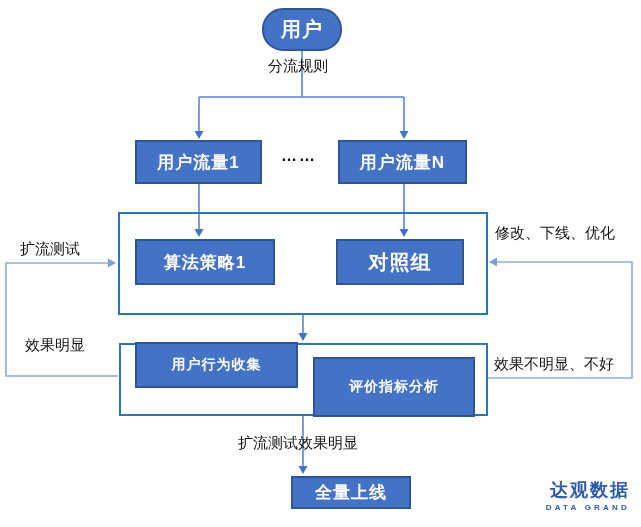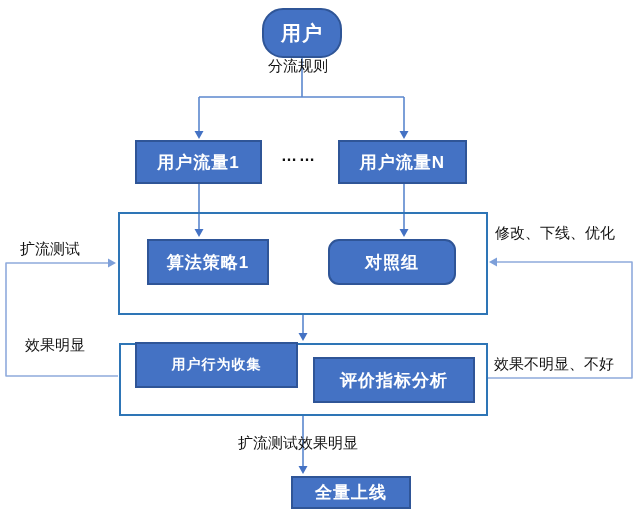--- a/index.html
+++ b/index.html
@@ -86,48 +86,52 @@
       <polygon points="399.5,229 408.5,229 404,237"></polygon>
       <polygon points="298.5,333 307.5,333 303,341"></polygon>
       <polygon points="298.5,466 307.5,466 303,474"></polygon>
     </g>
     <g fill="#7D9FD9" stroke="none">
       <polygon points="108,258.5 108,267.5 116,263"></polygon>
       <polygon points="497,257.5 497,266.5 489,262"></polygon>
     </g>
   </svg>
 
-  <div class="node" style="left:262px;top:8px;width:80px;height:50px;font-size:20px;border-width:2.5px;border-radius:21px;">用户</div>
+  <div class="node" style="left:262px;top:8px;width:80px;height:43px;font-size:20px;border-width:2.5px;border-radius:21px;">用户</div>
 
   <div class="node" style="left:135px;top:140px;width:127px;height:44px;font-size:17px;">用户流量1</div>
 
   <div class="ellipsis" style="left:281px;top:147px;">……</div>
 
   <div class="node" style="left:338px;top:140px;width:129px;height:44px;font-size:17px;text-align:center;">用户流量N</div>
 
   <div class="group" style="left:118px;top:212px;width:370px;height:103px;"></div>
 
-  <div class="node" style="left:135px;top:239px;width:122px;height:46px;font-size:17px;margin-left:12px;">算法策略1</div>
+  <div class="node" style="left:135px;top:239px;width:140px;height:46px;font-size:17px;">算法策略1</div>
 
-  <div class="node" style="left:328px;top:239px;width:128px;height:46px;font-size:17px;border-radius:11px;">对照组</div>
+  <div class="node" style="left:336px;top:239px;width:128px;height:46px;font-size:20px;">对照组</div>
 
   <div class="group" style="left:119px;top:343px;width:369px;height:73px;"></div>
 
   <div class="node" style="left:135px;top:342px;width:163px;height:46px;font-size:14px;">用户行为收集</div>
 
-  <div class="node" style="left:313px;top:357px;width:162px;height:46px;font-size:17px;">评价指标分析</div>
+  <div class="node" style="left:313px;top:357px;width:162px;height:60px;font-size:14px;">评价指标分析</div>
 
   <div class="node" style="left:243px;top:476px;width:120px;height:33px;font-size:17px;margin-left:48px;">全量上线</div>
 
   <div class="lbl" style="left:268px;top:57px;">分流规则</div>
 
   <div class="lbl" style="left:20px;top:240px;">扩流测试</div>
 
   <div class="lbl" style="left:495px;top:224px;">修改、下线、优化</div>
 
   <div class="lbl" style="left:25px;top:336px;">效果明显</div>
 
   <div class="lbl" style="left:238px;top:434px;">扩流测试效果明显</div>
 
   <div class="lbl" style="left:494px;top:355px;">效果不明显、不好</div>
 
+  <div class="logo">
+    <div class="logo-name">达观数据</div>
+    <div class="logo-sub">DATA GRAND</div>
+  </div>
 
 </div>
 
 </body></html>

